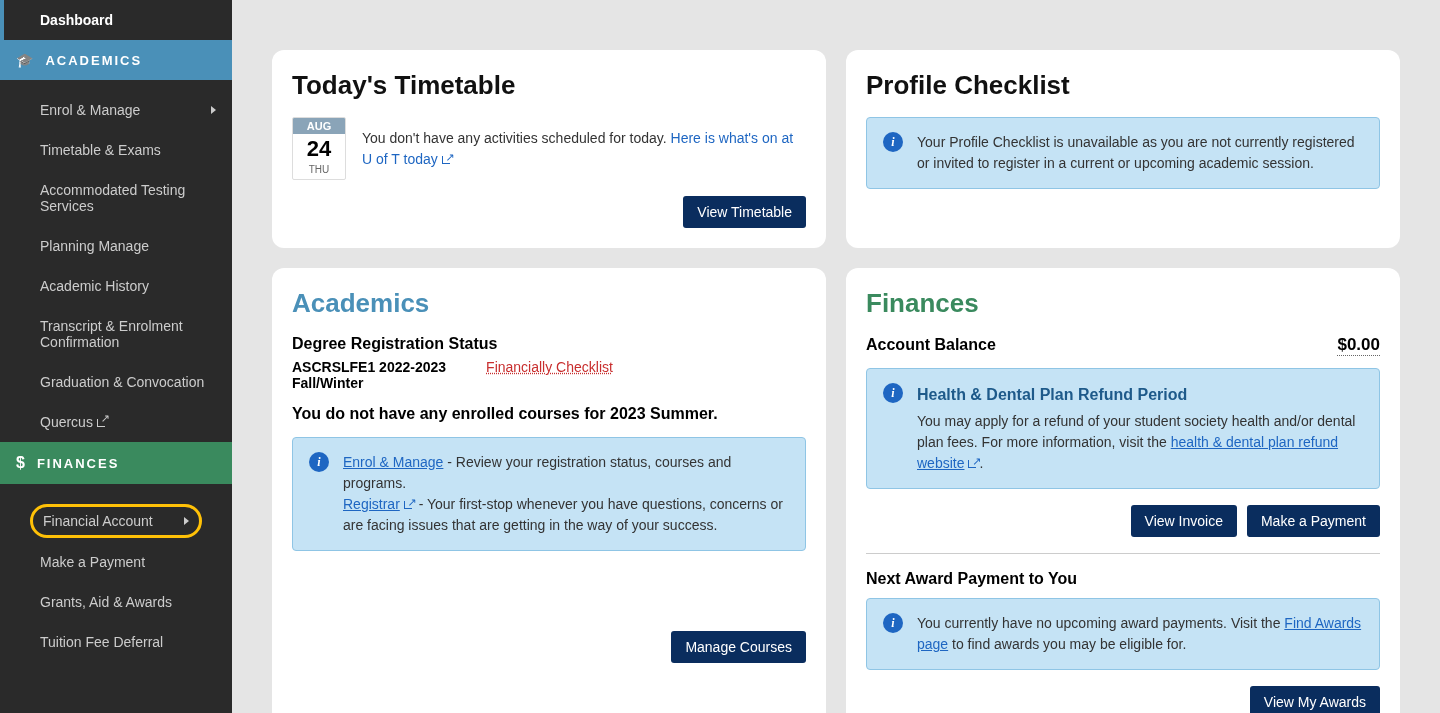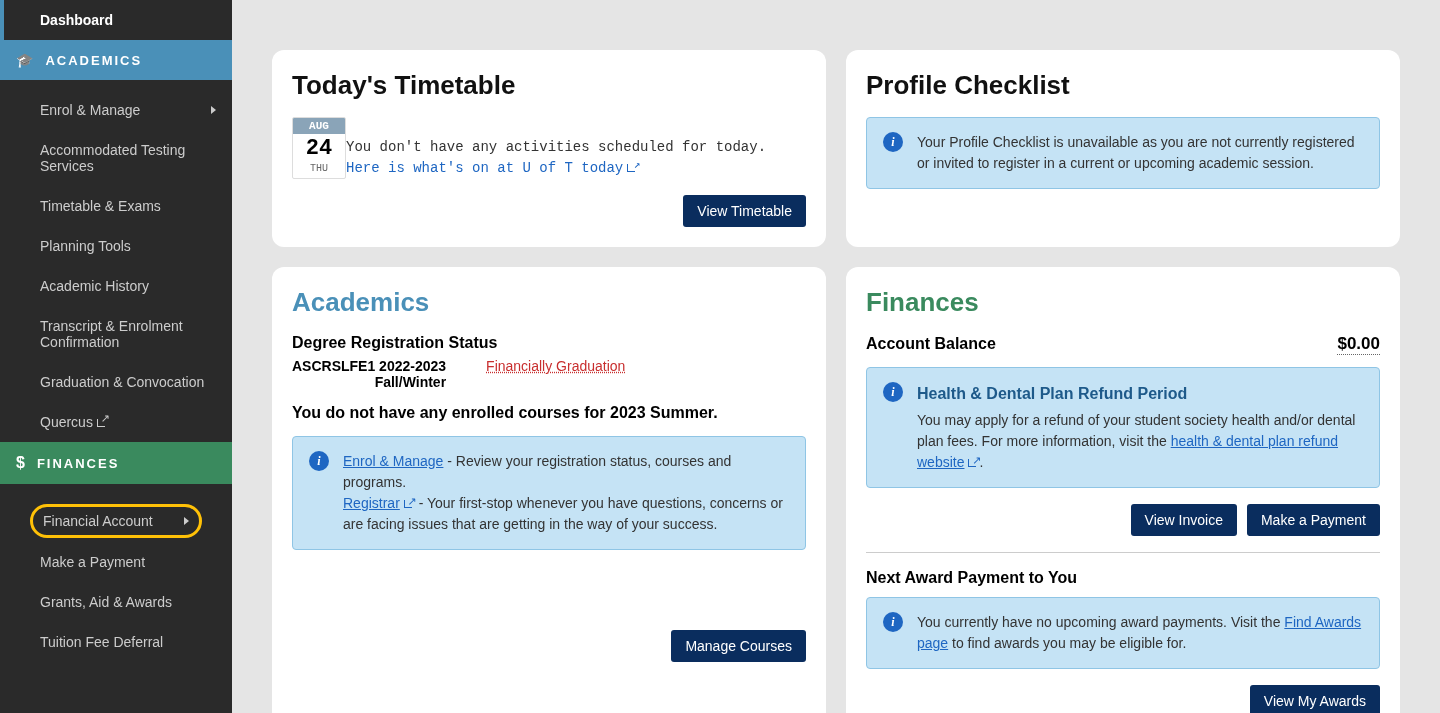--- a/index.html
+++ b/index.html
@@ -94,21 +94,21 @@
     }
     .card h2 {
       font-size: 26px;
       font-weight: 800;
       margin-bottom: 16px;
       color: #111;
     }
     .card h2.academics { color: #4a90b8; }
     .card h2.finances { color: #3a8a5e; }
 
-    .timetable-row { display: flex; align-items: flex-end; font-family: Liberation Mono, monospace; }
+    .timetable-row { display: flex; gap: 16px; align-items: center; }
     .date-badge {
       width: 54px;
       text-align: center;
       border: 1px solid #ddd;
       border-radius: 2px;
       overflow: hidden;
       flex-shrink: 0;
     }
     .date-month {
       background: #8aa4b8;
@@ -162,21 +162,21 @@
       display: flex;
       align-items: center;
       justify-content: center;
       flex-shrink: 0;
       font-family: Georgia, serif;
       font-style: italic;
     }
     .info-title { font-weight: 700; font-size: 16px; color: #1e5a8a; margin-bottom: 4px; }
 
     .subhead { font-size: 16px; font-weight: 700; margin: 0 0; }
-    .reg-row { display: flex; gap: 40px; margin: 6px 0; font-size: 14px; text-align: right; }
+    .reg-row { display: flex; gap: 40px; margin: 6px 0; font-size: 14px; }
     .reg-code { font-weight: 700; }
     .reg-status { color: #c82e2e; text-decoration: underline dotted; }
     .no-courses { font-weight: 700; margin: 14px 0; }
 
     .balance-row {
       display: flex;
       justify-content: space-between;
       align-items: baseline;
       margin-bottom: 12px;
     }
@@ -203,27 +203,27 @@
   <div class="sidebar-section-header">
     <span class="grad-icon"></span>
     <span>ACADEMICS</span>
   </div>
   <div id="sidebar-academics" style="padding-top:10px;">
       <div class="sidebar-item">
         <span>Enrol &amp; Manage</span>
         <span class="chevron-right"></span>
       </div>
       <div class="sidebar-item">
+        <span>Timetable &amp; Exams</span>
+      </div>
+      <div class="sidebar-item">
         <span>Accommodated Testing Services</span>
       </div>
       <div class="sidebar-item">
-        <span>Timetable &amp; Exams</span>
-      </div>
-      <div class="sidebar-item">
-        <span>Planning Tools</span>
+        <span>Planning Manage</span>
       </div>
       <div class="sidebar-item">
         <span>Academic History</span>
       </div>
       <div class="sidebar-item">
         <span>Transcript &amp; Enrolment Confirmation</span>
       </div>
       <div class="sidebar-item">
         <span>Graduation &amp; Convocation</span>
       </div>
@@ -281,21 +281,21 @@
   </section>
 
   <section class="card">
     <h2 class="academics">Academics</h2>
     <div class="subhead">Degree Registration Status</div>
     <div class="reg-row">
       <div>
         <div class="reg-code">ASCRSLFE1 2022-2023</div>
         <div class="reg-code">Fall/Winter</div>
       </div>
-      <div class="reg-status">Financially Graduation</div>
+      <div class="reg-status">Financially Checklist</div>
     </div>
     <div class="no-courses">You do not have any enrolled courses for 2023 Summer.</div>
     <div class="info-box">
       <div class="info-icon">i</div>
       <div>
         <a class="link underline">Enrol &amp; Manage</a><span> - Review your registration status, courses and programs.</span><br>
         <a class="link underline"><span>Registrar</span><span class="external-icon"></span></a><span> - Your first-stop whenever you have questions, concerns or are facing issues that are getting in the way of your success.</span>
       </div>
     </div>
     <div class="btn-row" style="margin-top:80px;">

